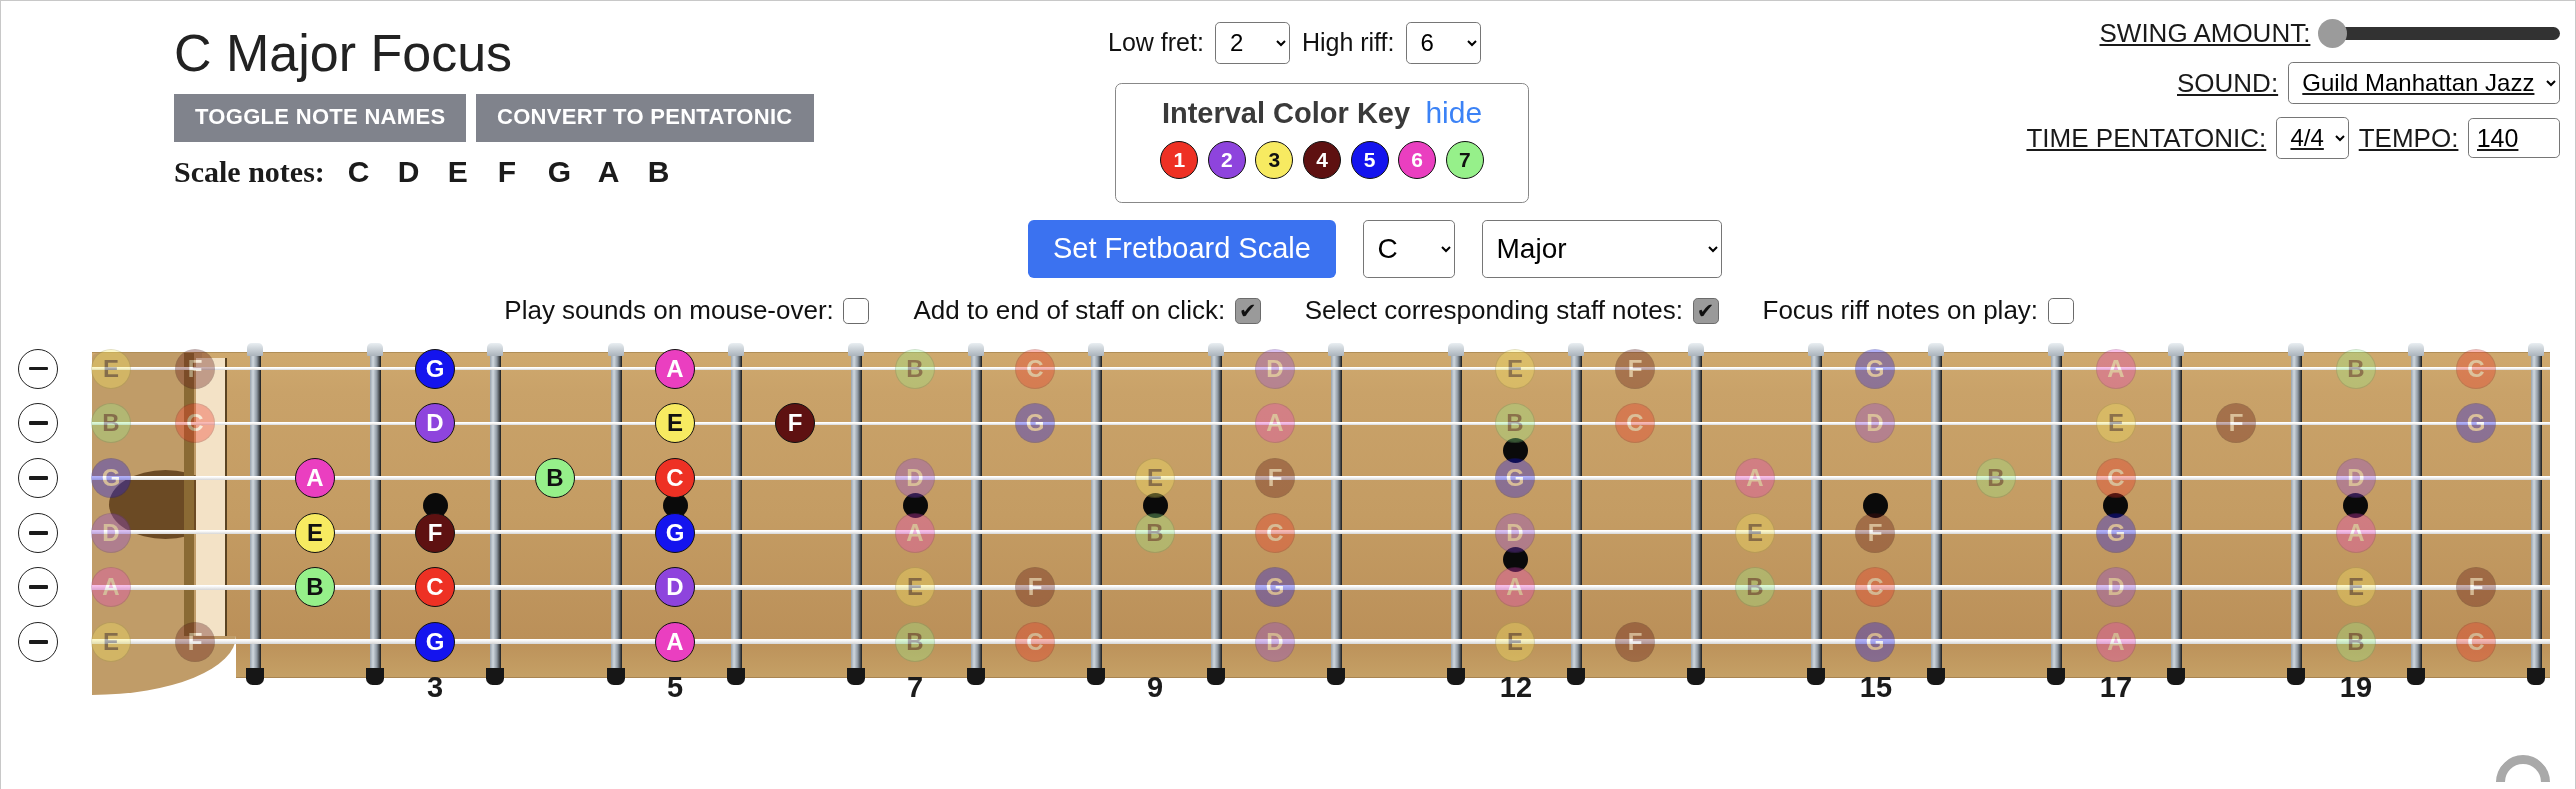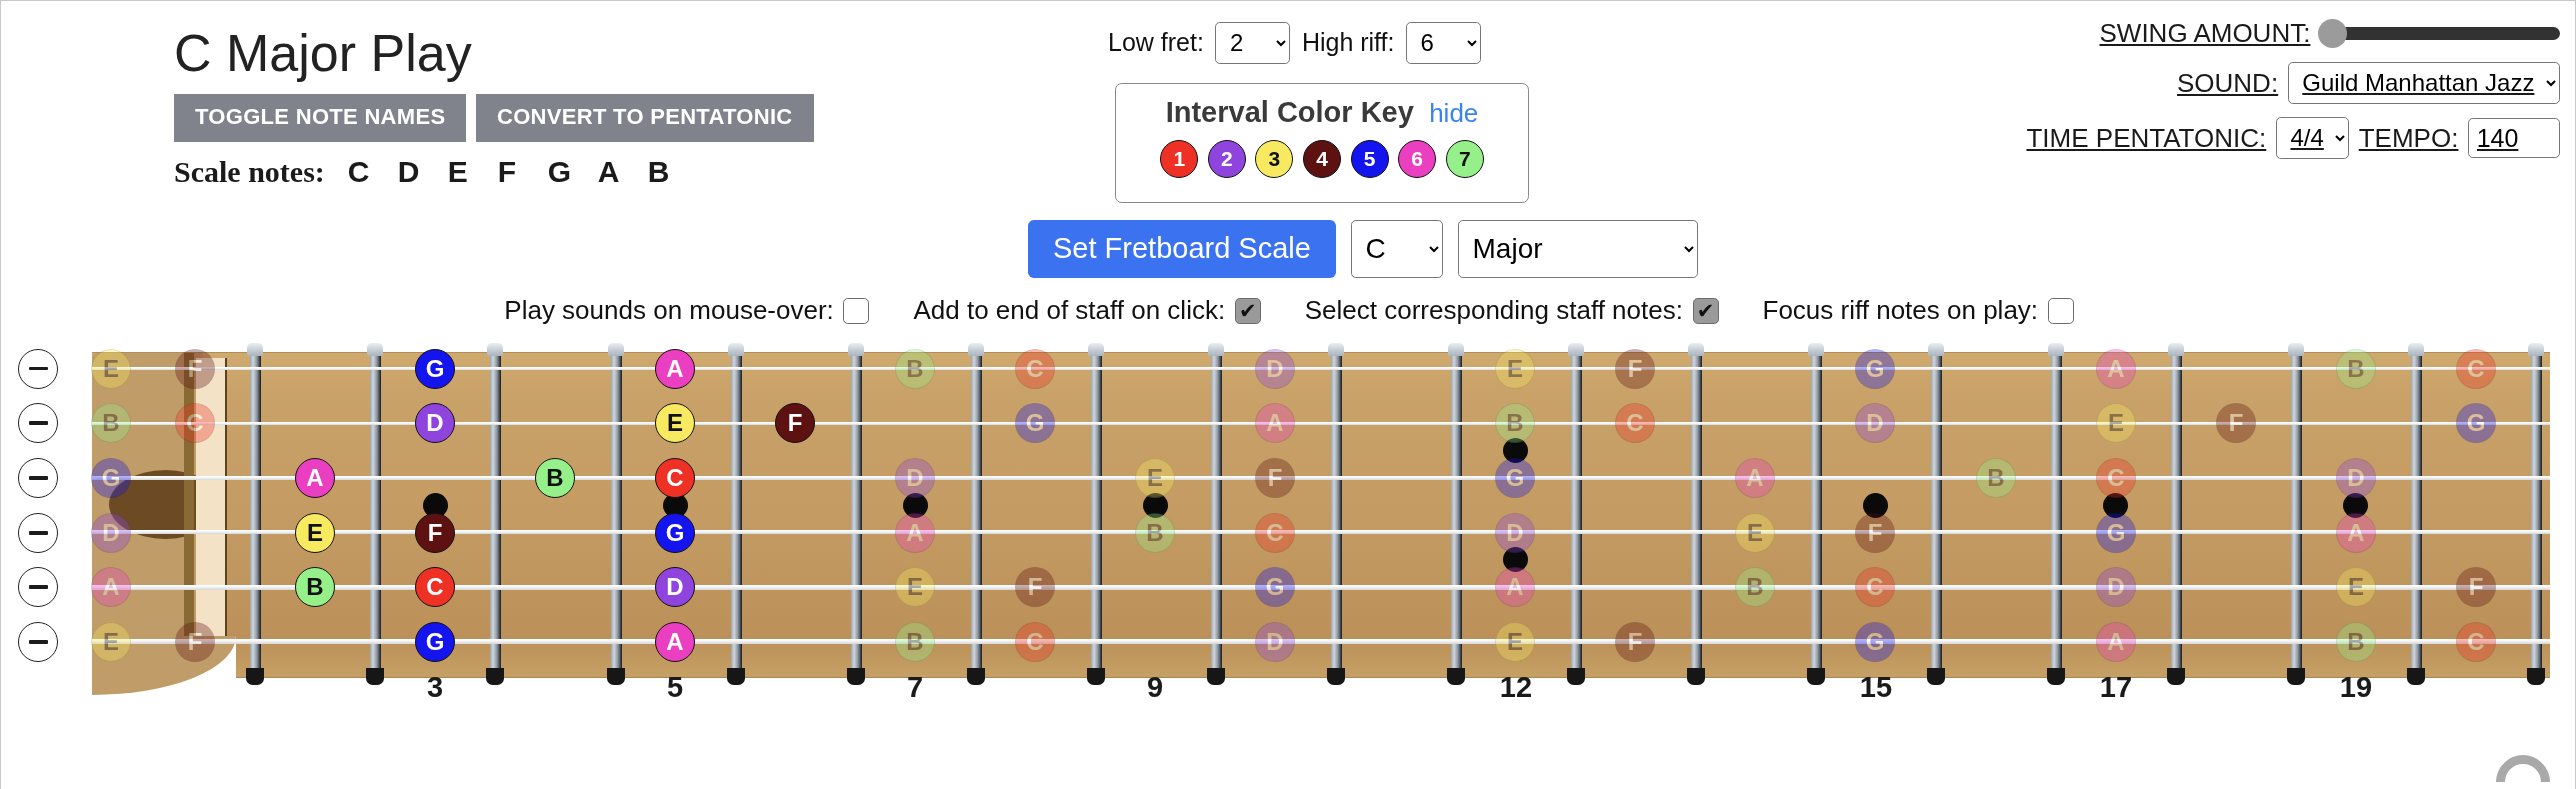--- a/index.html
+++ b/index.html
@@ -63,21 +63,21 @@
   .ikey {
     position: absolute; left: 1114px; top: 82px;
     width: 414px; height: 120px;
     border: 1.9px solid #888; border-radius: 6.7px;
     background: #fff;
     display: flex; flex-direction: column; align-items: center;
     padding-top: 11.5px;
   }
   .ikey-head { display: flex; align-items: baseline; gap: 15.3px; }
   .ikey-title { font-size: 29px; font-weight: bold; color: #3a3a3a; }
-  .ikey-hide { font-size: 26px; color: #3b82f6; cursor: pointer; }
+  .ikey-hide { font-size: 30px; color: #3b82f6; cursor: pointer; }
   .ikey-dots { display: flex; gap: 9.6px; margin-top: 11.5px; }
   .ikey-dot {
     width: 38px; height: 38px; border-radius: 50%;
     border: 1.9px solid #111;
     display: flex; align-items: center; justify-content: center;
     font-size: 21px; font-weight: bold; cursor: pointer;
   }
 
   
   .audio-ctl { position: absolute; right: 17px; top: 17px; text-align: right; }
@@ -94,21 +94,21 @@
   }
   input.tempo {
     font-family: "Liberation Sans", sans-serif;
     font-size: 25px; width: 92px; padding: 4.8px 7.7px;
     border: 1px solid #767676; border-radius: 4.8px; color:#000; background:#fff;
   }
 
   
   .setrow {
     position: absolute; left: 1027px; top: 219px;
-    display: flex; align-items: stretch; gap: 15px;
+    display: flex; align-items: stretch; gap: 27px;
   }
   .blue-btn {
     background: #3b72f0; color: #fff; border: none; border-radius: 5.8px;
     font-family: "Liberation Sans", sans-serif;
     font-size: 29px; padding: 11.5px 25px 13.4px 25px; cursor: pointer;
     white-space: nowrap;
   }
   select.big { font-size: 28px; padding: 5.8px 9.6px; }
   select.keyw { width: 92px; }
   select.modew { width: 240px; }
@@ -234,21 +234,21 @@
   }
 </style>
 </head>
 <body>
 
 <div id="app">
 
   <div class="topbar">
 
     <div class="title-block">
-      <div class="page-title">C Major Play</div>
+      <div class="page-title">C Major Focus</div>
 
       <div class="btn-row">
         <button class="gray-btn">TOGGLE NOTE NAMES</button>
         <button class="gray-btn">CONVERT TO PENTATONIC</button>
       </div>
 
       <div class="scale-notes">
         <span class="lbl">Scale notes:</span>
         <span class="nt">C</span>
         <span class="nt">D</span>

